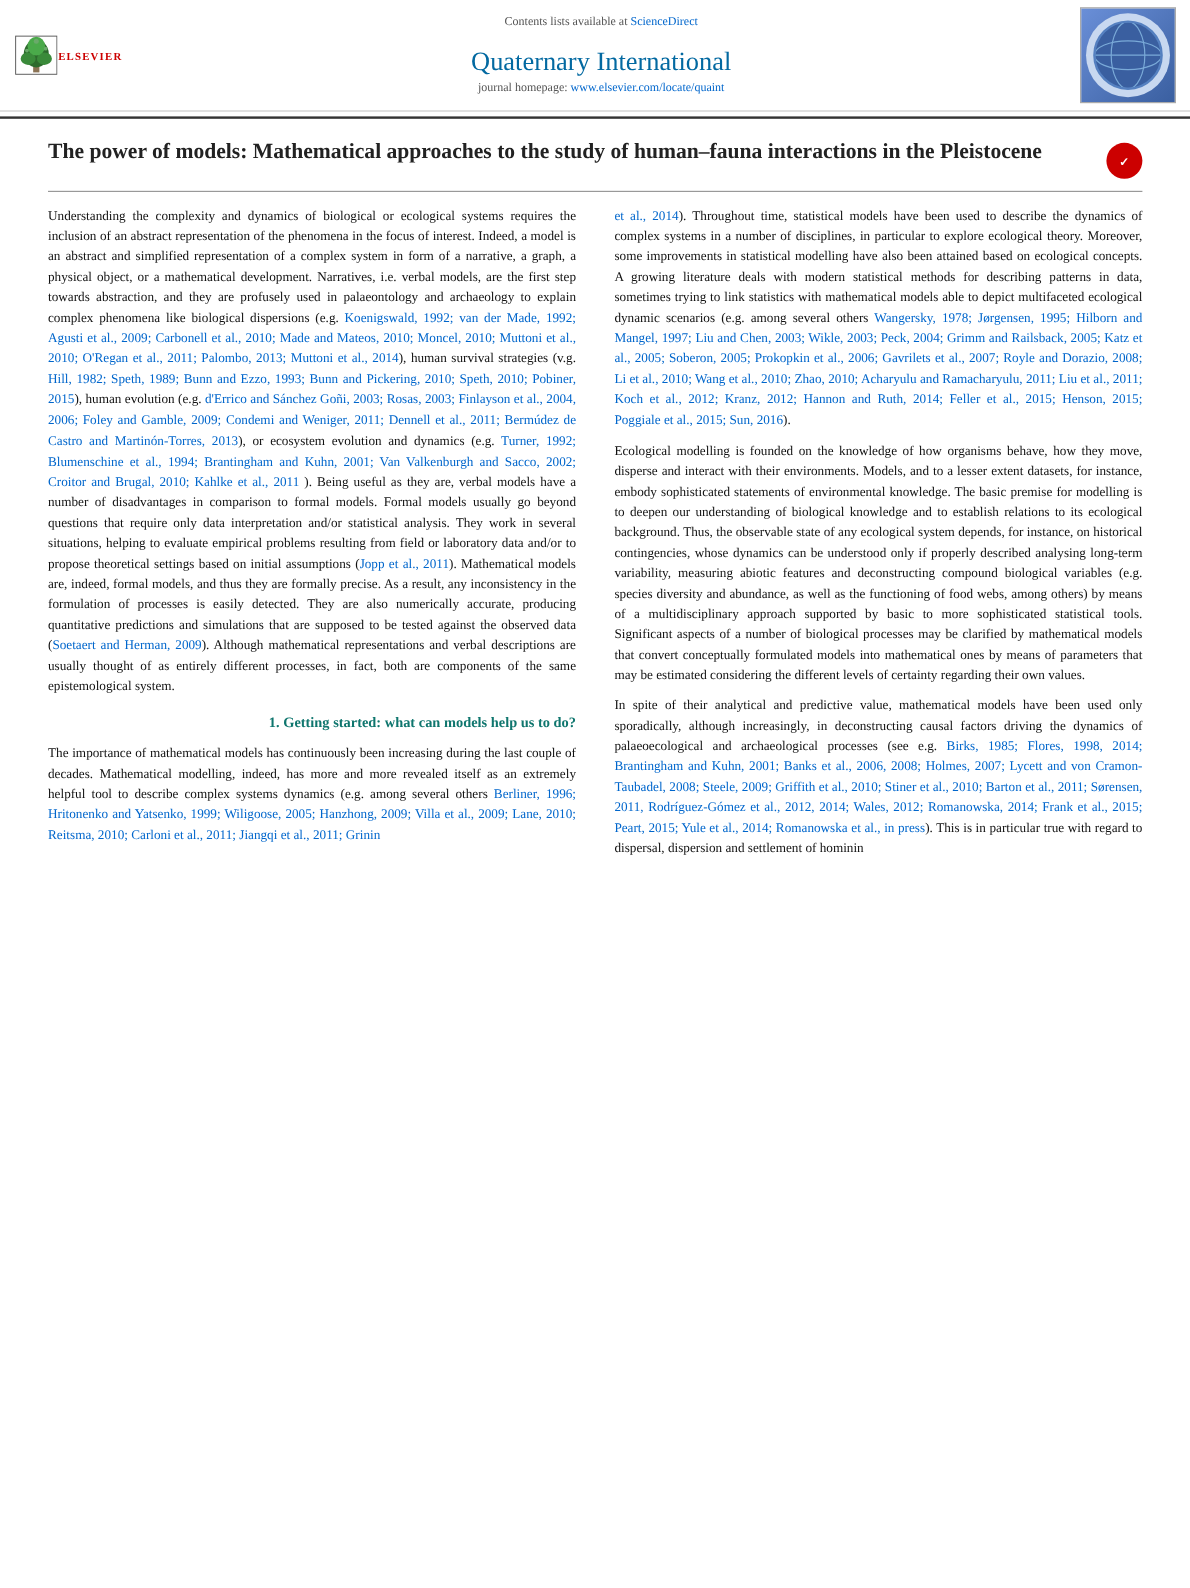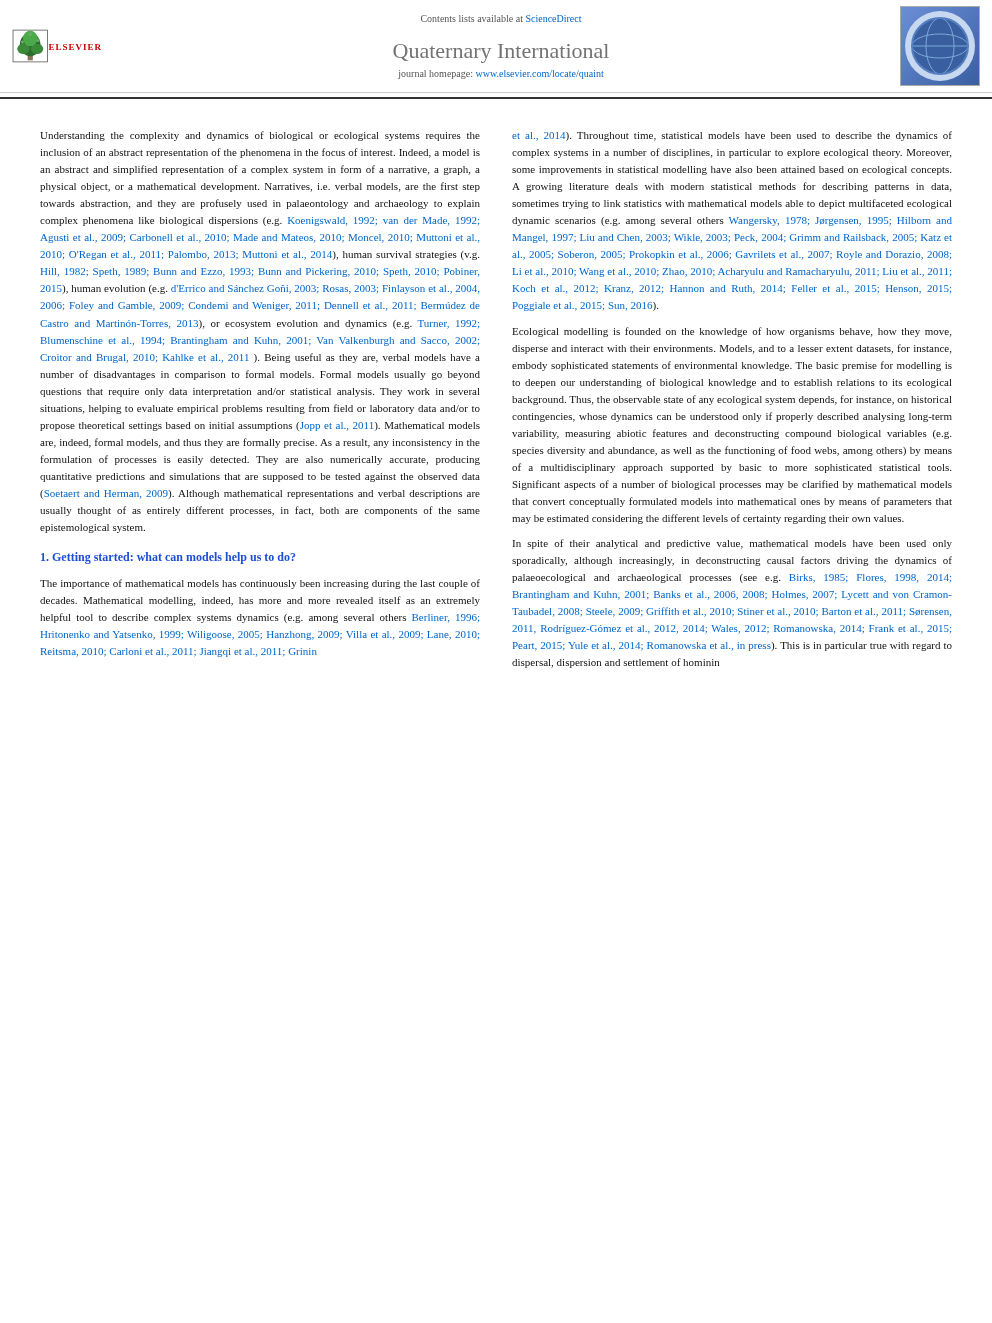--- a/index.html
+++ b/index.html
@@ -56,21 +56,21 @@
     }
 
     .science-direct-link {
       color: #0066cc;
       text-decoration: none;
     }
 
     .journal-title-banner {
       font-size: 22px;
       font-weight: normal;
-      color: #737373;
+      color: #0369a1;
       margin-bottom: 4px;
       font-family: 'Times New Roman', serif;
     }
 
     .homepage-line {
       font-size: 10px;
       color: #555;
     }
 
     .homepage-link {
@@ -167,21 +167,22 @@
 
     p {
       margin-bottom: 8px;
       text-align: justify;
     }
 
     .section-heading {
       font-size: 12px;
       font-weight: bold;
       margin: 12px 0 8px 0;
-      color: #1d4ed8;
+      color: #0f766e;
+      text-align: right;
     }
 
     .footer-bar {
       border-top: 1px solid #aaa;
       padding-top: 6px;
       margin-top: 10px;
       font-size: 9.5px;
       color: #555;
     }
 
@@ -245,20 +246,29 @@
             <line x1="2" y1="30" x2="58" y2="30" stroke="#7aaad8" stroke-width="1"></line>
             <circle cx="30" cy="30" r="28" fill="none" stroke="#5580c0" stroke-width="2"></circle>
           </svg>
         </div>
       </div>
     </div>
   </div>
 
   <div class="page-content">
 
+    <div class="article-title">
+      <div class="title-text">The power of models: Mathematical approaches to the study of human–fauna interactions in the Pleistocene</div>
+      <div class="crossmark-badge">
+        <svg width="24" height="24" viewBox="0 0 24 24">
+          <circle cx="12" cy="12" r="11" fill="#c00"></circle>
+          <text x="12" y="16" text-anchor="middle" fill="white" font-size="10" font-family="Arial">✓</text>
+        </svg>
+      </div>
+    </div>
 
     <div class="two-col">
 
       <div class="col-left">
         <p>
           Understanding the complexity and dynamics of biological or ecological systems requires the inclusion of an abstract representation of the phenomena in the focus of interest. Indeed, a model is an abstract and simplified representation of a complex system in form of a narrative, a graph, a physical object, or a mathematical development. Narratives, i.e. verbal models, are the first step towards abstraction, and they are profusely used in palaeontology and archaeology to explain complex phenomena like biological dispersions (e.g. <a href="#" class="ref-link">Koenigswald, 1992; van der Made, 1992; Agusti et al., 2009; Carbonell et al., 2010; Made and Mateos, 2010; Moncel, 2010; Muttoni et al., 2010; O'Regan et al., 2011; Palombo, 2013; Muttoni et al., 2014</a>), human survival strategies (v.g. <a href="#" class="ref-link">Hill, 1982; Speth, 1989; Bunn and Ezzo, 1993; Bunn and Pickering, 2010; Speth, 2010; Pobiner, 2015</a>), human evolution (e.g. <a href="#" class="ref-link">d'Errico and Sánchez Goñi, 2003; Rosas, 2003; Finlayson et al., 2004, 2006; Foley and Gamble, 2009; Condemi and Weniger, 2011; Dennell et al., 2011; Bermúdez de Castro and Martinón-Torres, 2013</a>), or ecosystem evolution and dynamics (e.g. <a href="#" class="ref-link">Turner, 1992; Blumenschine et al., 1994; Brantingham and Kuhn, 2001; Van Valkenburgh and Sacco, 2002; Croitor and Brugal, 2010; Kahlke et al., 2011</a> ). Being useful as they are, verbal models have a number of disadvantages in comparison to formal models. Formal models usually go beyond questions that require only data interpretation and/or statistical analysis. They work in several situations, helping to evaluate empirical problems resulting from field or laboratory data and/or to propose theoretical settings based on initial assumptions (<a href="#" class="ref-link">Jopp et al., 2011</a>). Mathematical models are, indeed, formal models, and thus they are formally precise. As a result, any inconsistency in the formulation of processes is easily detected. They are also numerically accurate, producing quantitative predictions and simulations that are supposed to be tested against the observed data (<a href="#" class="ref-link">Soetaert and Herman, 2009</a>). Although mathematical representations and verbal descriptions are usually thought of as entirely different processes, in fact, both are components of the same epistemological system.
         </p>
 
         <div class="section-heading">1.&nbsp;Getting started: what can models help us to do?</div>
 

